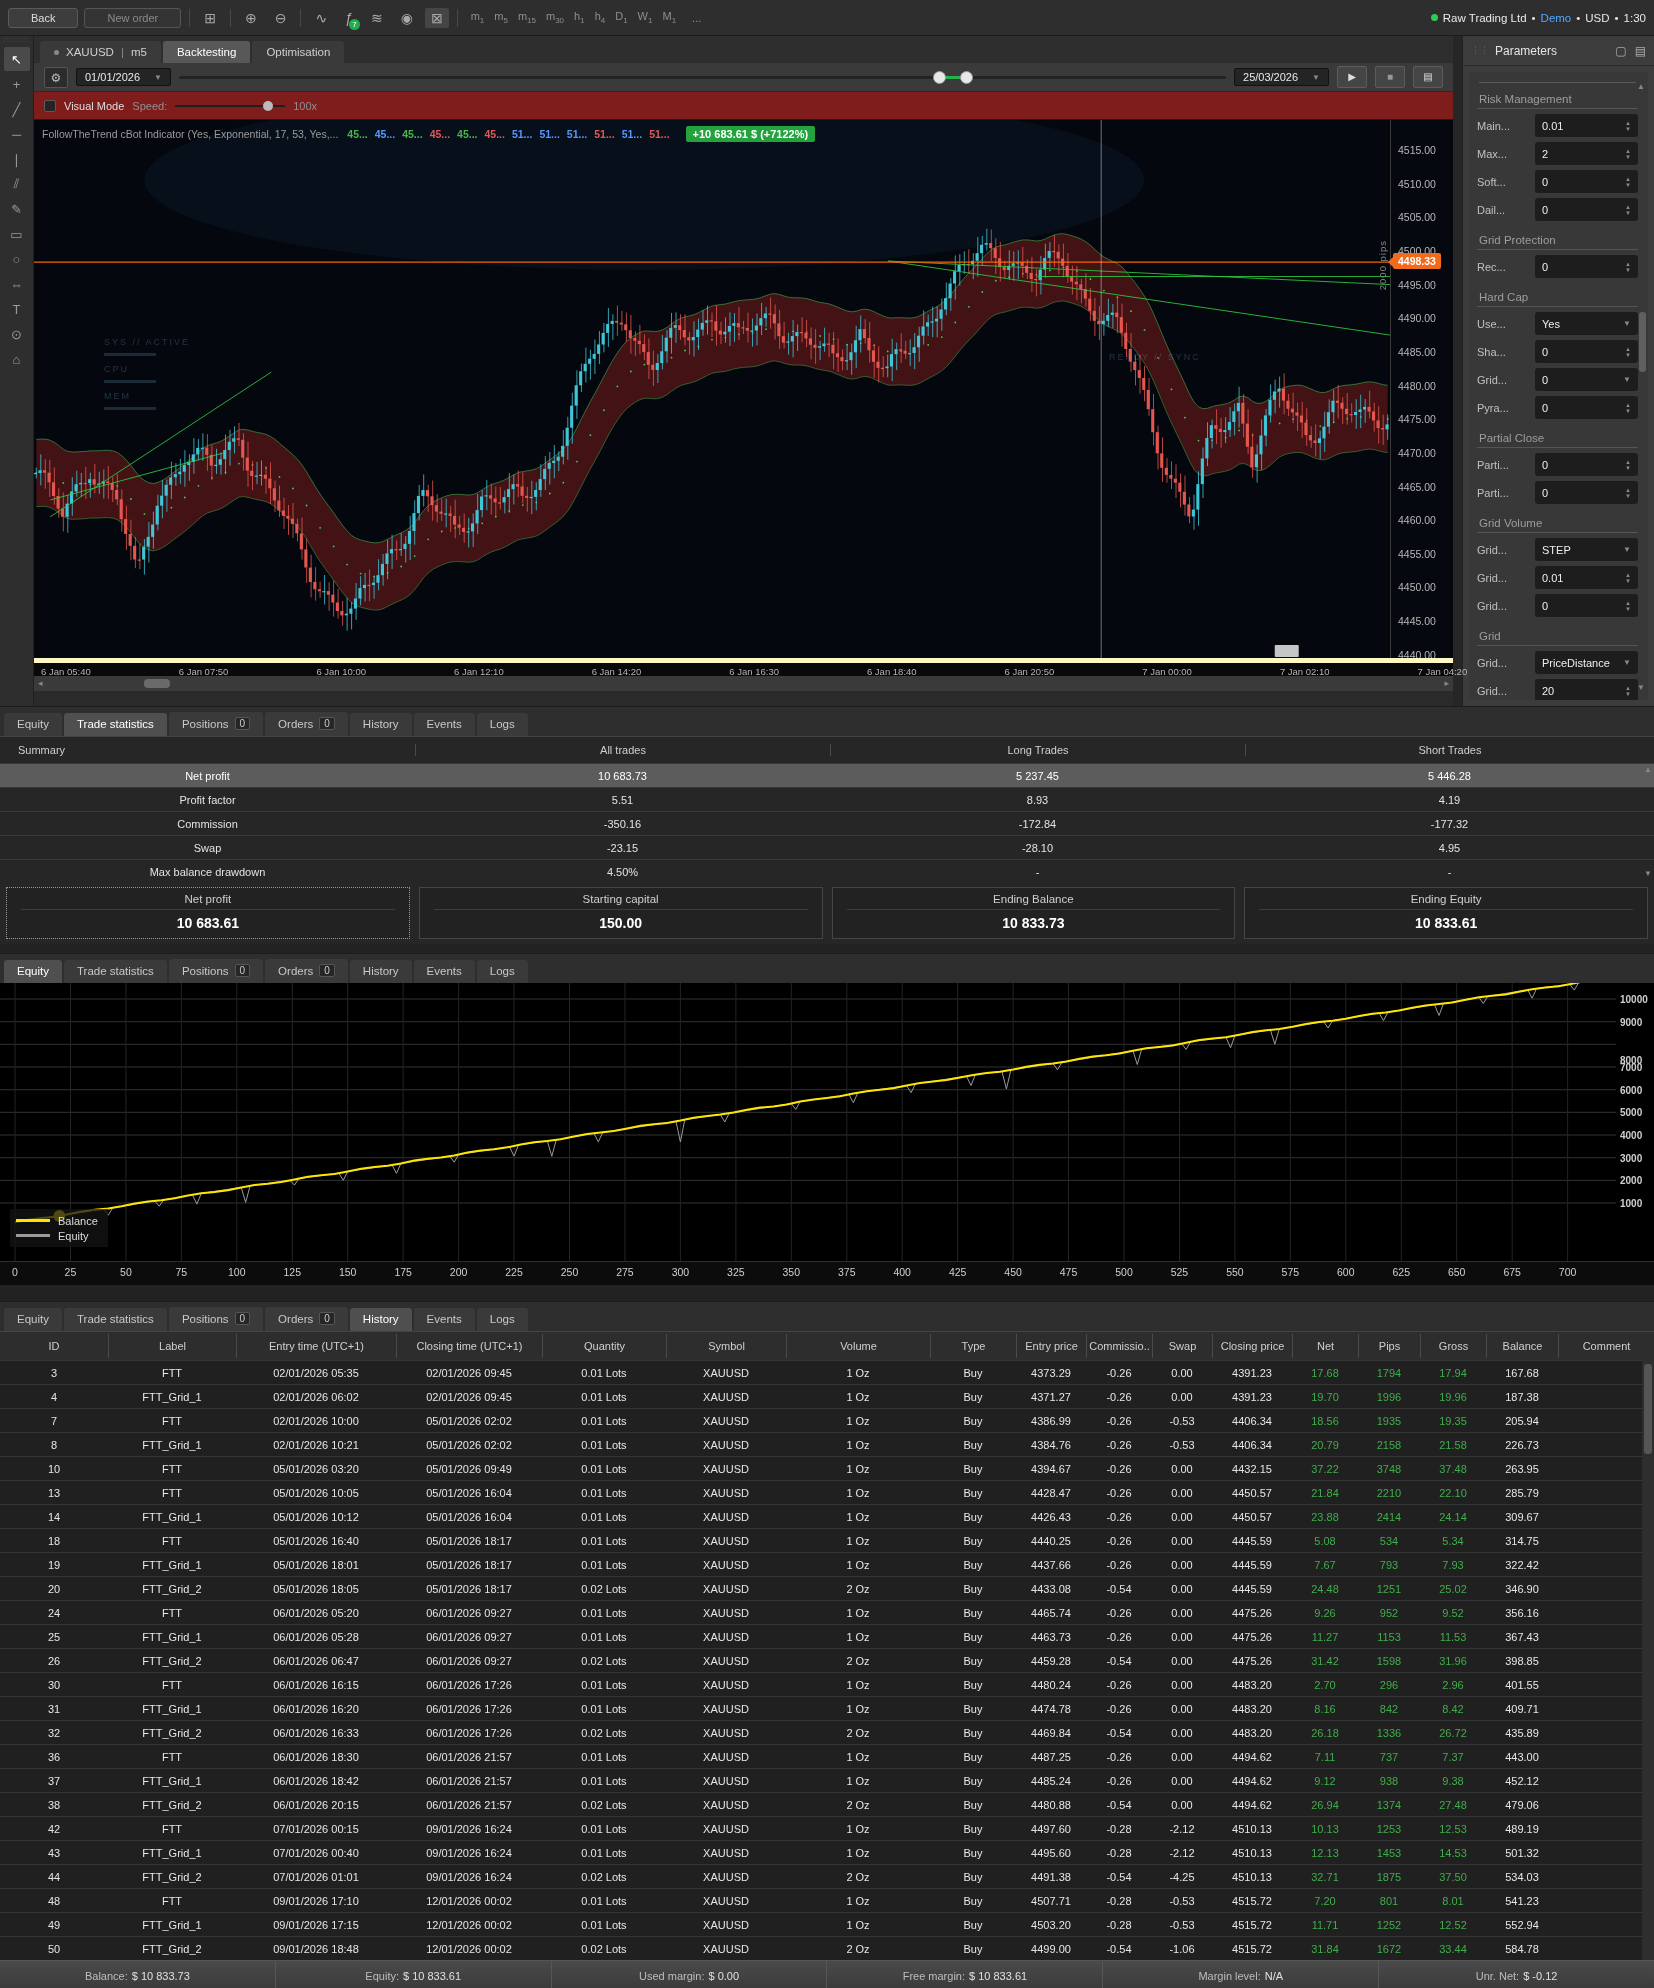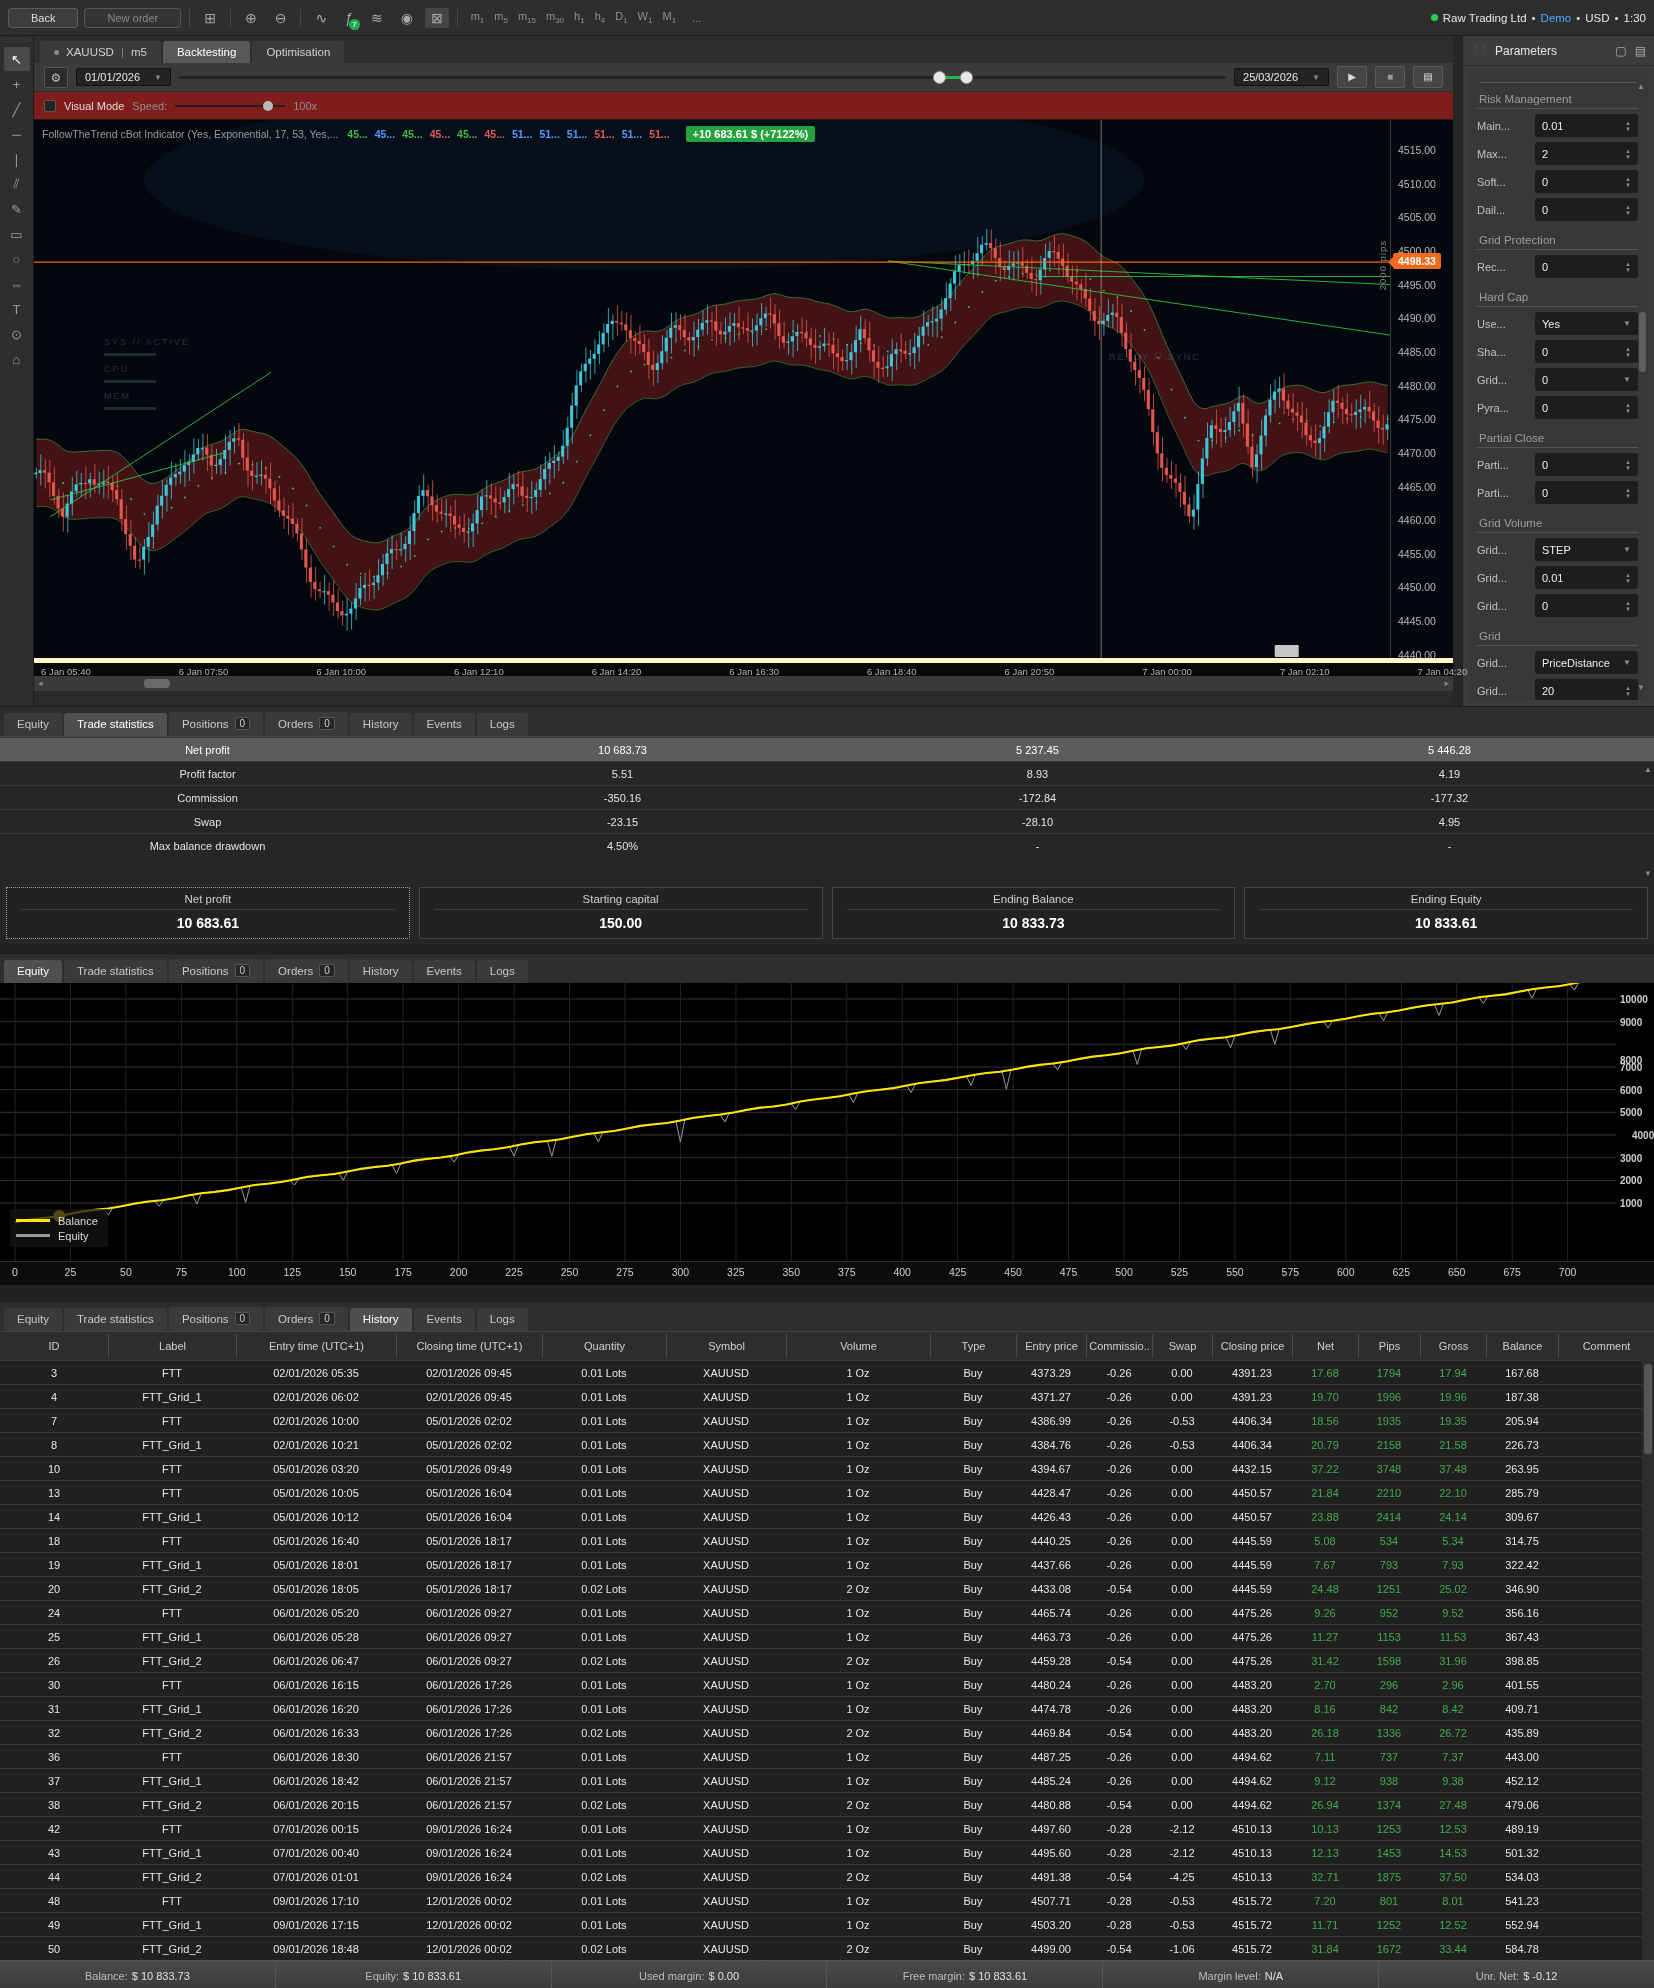--- a/index.html
+++ b/index.html
@@ -1224,20 +1224,26 @@
         <span>History</span>
       </div>
       <div class="tab">
         <span>Events</span>
       </div>
       <div class="tab">
         <span>Logs</span>
       </div>
     </div>
   <div class="summary">
+    <div class="sum-head" id="sum-head">
+        <div>Summary</div>
+        <div>All trades</div>
+        <div>Long Trades</div>
+        <div>Short Trades</div>
+      </div>
     <div id="sum-rows">
         <div class="sum-row hl">
           <div>Net profit</div>
           <div>10 683.73</div>
           <div>5 237.45</div>
           <div>5 446.28</div>
         </div>
         <div class="sum-row">
           <div>Profit factor</div>
           <div>5.51</div>
@@ -1373,21 +1379,21 @@
           </div>
       </div>
     </div>
     <div class="eq-axis" id="eq-axis">
         <span class="eq-lab" style="top: 11px;">10000</span>
         <span class="eq-lab" style="top: 33.67px;">9000</span>
         <span class="eq-lab" style="top: 43px; margin-top: 29px;">8000</span>
         <span class="eq-lab" style="top: 79.01px;">7000</span>
         <span class="eq-lab" style="top: 101.68px;">6000</span>
         <span class="eq-lab" style="top: 124.35px;">5000</span>
-        <span class="eq-lab" style="top: 147.02px; margin-left: 12px;">4000</span>
+        <span class="eq-lab" style="top: 147.02px;">4000</span>
         <span class="eq-lab" style="top: 169.69px;">3000</span>
         <span class="eq-lab" style="top: 192.36px;">2000</span>
         <span class="eq-lab" style="top: 215.03px;">1000</span>
       </div>
   </div>
   <div class="eq-xaxis" id="eq-xaxis">
       <span class="eqx-lab" style="left: 15px;">0</span>
       <span class="eqx-lab" style="left: 70.45px;">25</span>
       <span class="eqx-lab" style="left: 125.9px;">50</span>
       <span class="eqx-lab" style="left: 181.35px;">75</span>

